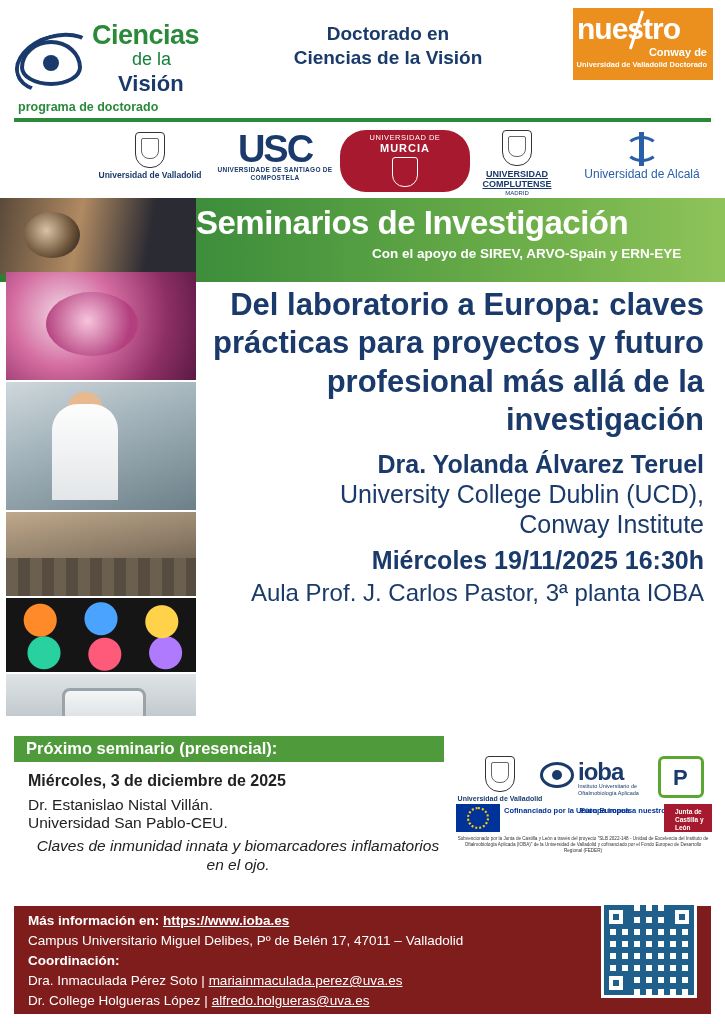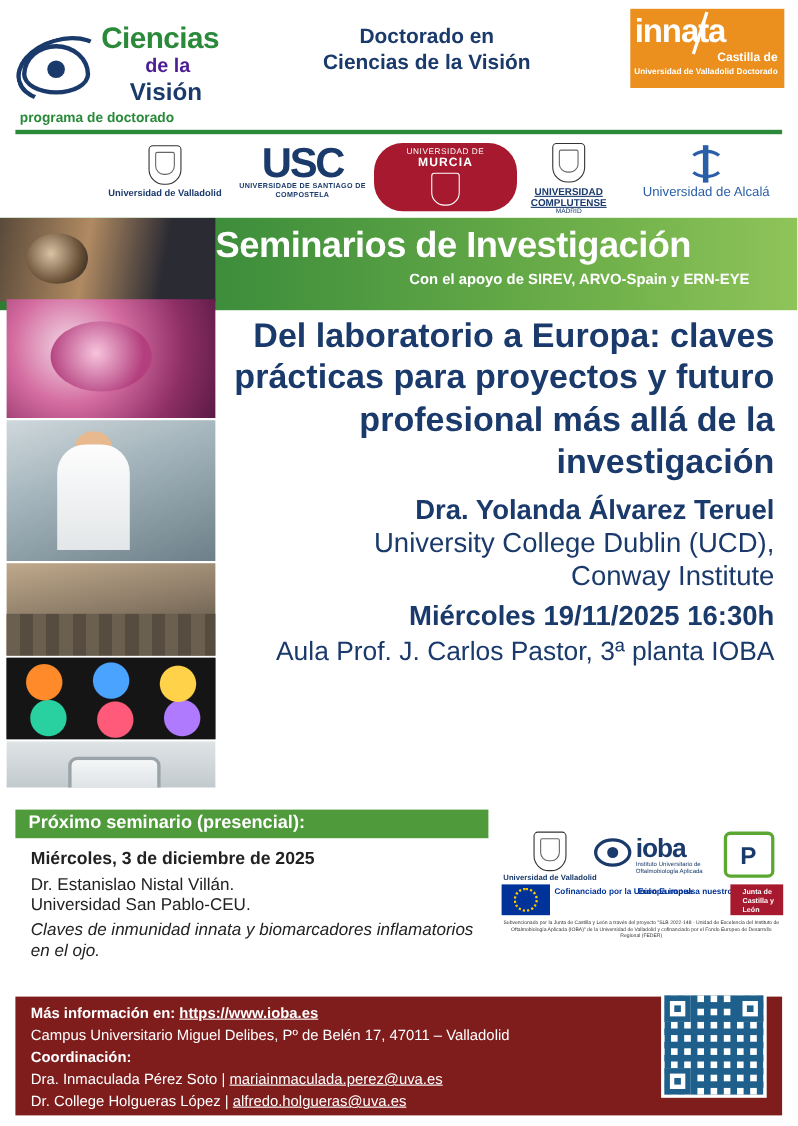--- a/index.html
+++ b/index.html
@@ -23,21 +23,21 @@
     content:""; position:absolute; left:50%; top:50%; width:16px; height:16px;
     transform:translate(-50%,-50%); background:#1a3a6b; border-radius:50%;
   }
   .logo-cv .eye-swoosh {
     position:absolute; left:0px; top:20px; width:86px; height:58px;
     border:4px solid #1a3a6b; border-radius:50%;
     border-color:#1a3a6b transparent transparent #1a3a6b;
     transform: rotate(-16deg);
   }
   .logo-cv .l1 { position:absolute; left:78px; top:6px; font-size:27px; font-weight:bold; color:#2a8a3a; letter-spacing:-0.5px;}
-  .logo-cv .l2 { position:absolute; left:118px; top:35px; font-size:18px; font-weight:bold; color:#4c1d95;}
+  .logo-cv .l2 { position:absolute; left:118px; top:35px; font-size:18px; font-weight:normal; color:#15803d;}
   .logo-cv .l3 { position:absolute; left:104px; top:57px; font-size:22px; font-weight:bold; color:#1a3a6b;}
   .logo-cv .l4 { position:absolute; left:4px; top:86px; font-size:12.5px; font-weight:bold; color:#2a8a3a;}
 
   .header-title { position:absolute; left:218px; top:22px; width:340px; text-align:center; }
   .header-title div { font-size:19px; font-weight:bold; color:#1a3a6b; line-height:1.28; }
 
   .logo-esduva {
     position:absolute; right:12px; top:8px; width:140px; height:72px;
     background:#eb8f1e; color:#fff;
   }
@@ -146,21 +146,21 @@
   .next-bar {
     position:absolute; left:14px; top:736px; width:430px; height:26px;
     background:#4f9a3a;
   }
   .next-bar span { position:absolute; left:12px; top:3px; font-size:16.5px; font-weight:bold; color:#fff; }
 
   .next-body { position:absolute; left:28px; top:772px; width:420px; color:#222; }
   .next-body .d1 { font-size:16px; font-weight:bold; }
   .next-body .d2 { font-size:15.5px; margin-top:6px; }
   .next-body .d3 { font-size:15.5px; }
-  .next-body .d4 { font-size:15.5px; font-style:italic; margin-top:4px; line-height:1.25; }
+  .next-body .d4 { font-size:15.5px; font-style:italic; margin-top:4px; line-height:1.25;text-align:center; }
 
   
   .sponsors { position:absolute; left:452px; top:756px; width:262px; }
   .spon-row1 { position:relative; height:44px; }
   .uva-small { position:absolute; left:4px; top:0; width:88px; text-align:center;}
   .uva-small .nm { font-size:7px; font-weight:bold; color:#1a3a6b; margin-top:2px;}
   .ioba { position:absolute; left:88px; top:2px; width:118px; }
   .ioba .eye {
     position:absolute; left:0; top:4px; width:34px; height:26px;
     border:3px solid #1a3a6b; border-radius:50%;
@@ -229,22 +229,22 @@
       <div class="l4">programa de doctorado</div>
     </div>
 
     <div class="header-title">
       <div>Doctorado en</div>
       <div>Ciencias de la Visión</div>
     </div>
 
     <div class="logo-esduva">
       <div class="slash"></div>
-      <div class="big">innata</div>
-      <div class="sub1">Castilla de</div>
+      <div class="big">nuestro</div>
+      <div class="sub1">Conway de</div>
       <div class="sub2">Universidad de Valladolid Doctorado</div>
     </div>
   </div>
   <div class="rule-green"></div>
 
   <div class="uni-strip">
     <div class="uni uni-uva">
       <div class="crest"></div>
       <div class="nm">Universidad de Valladolid</div>
     </div>

